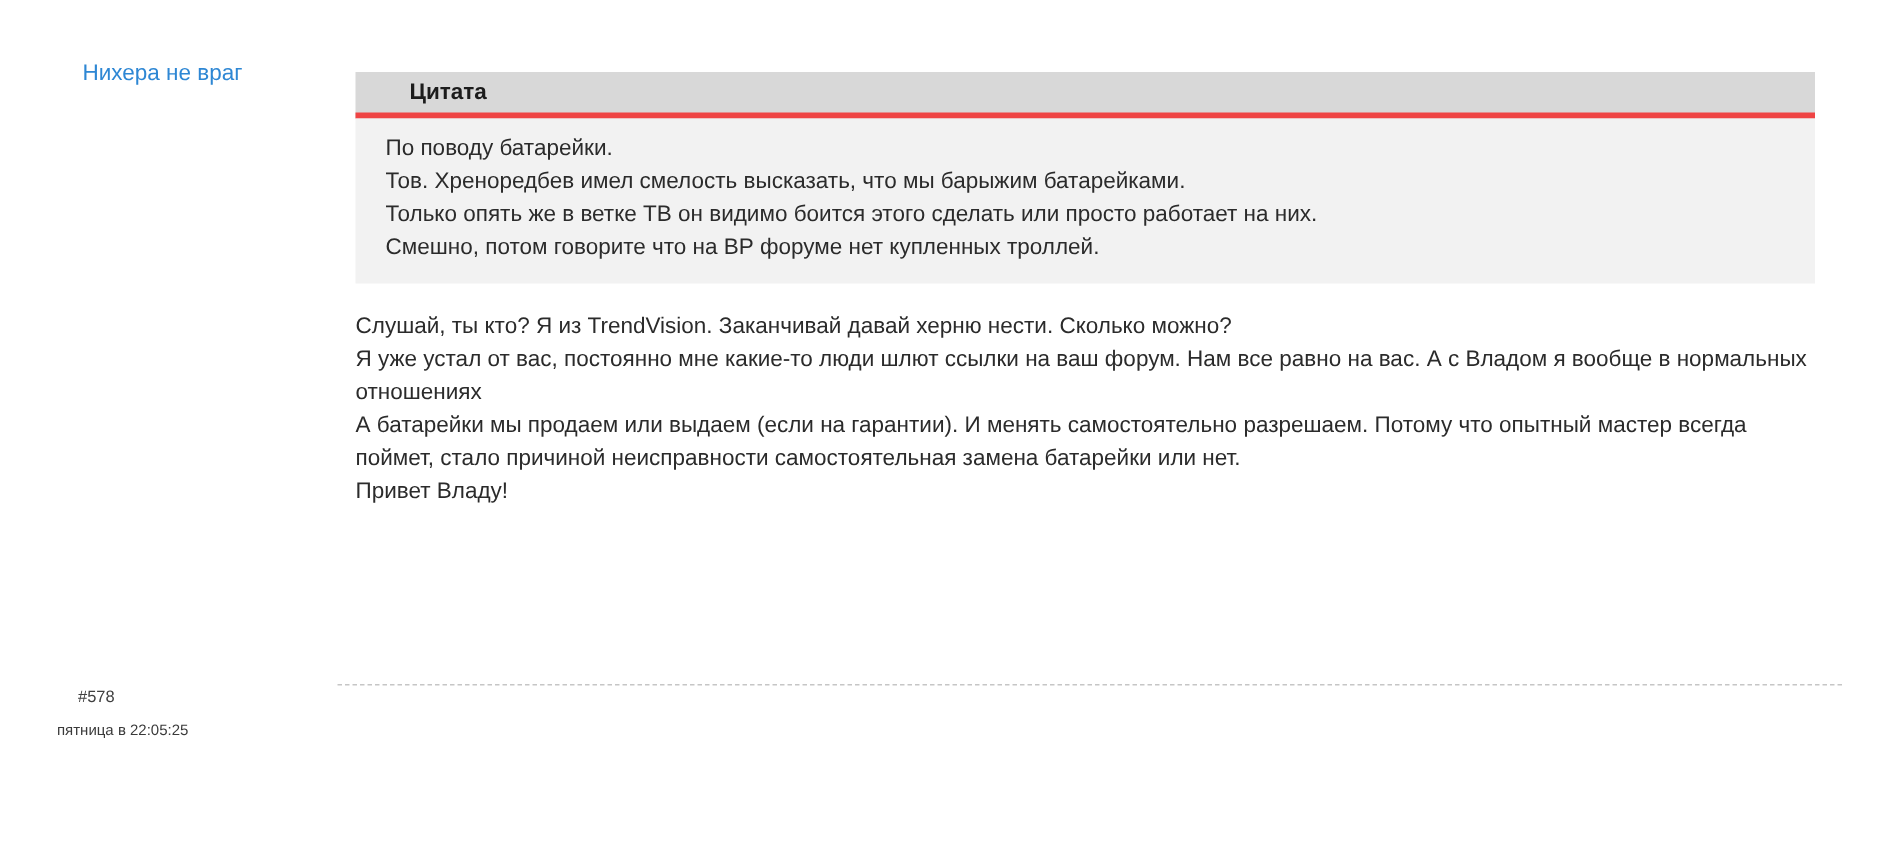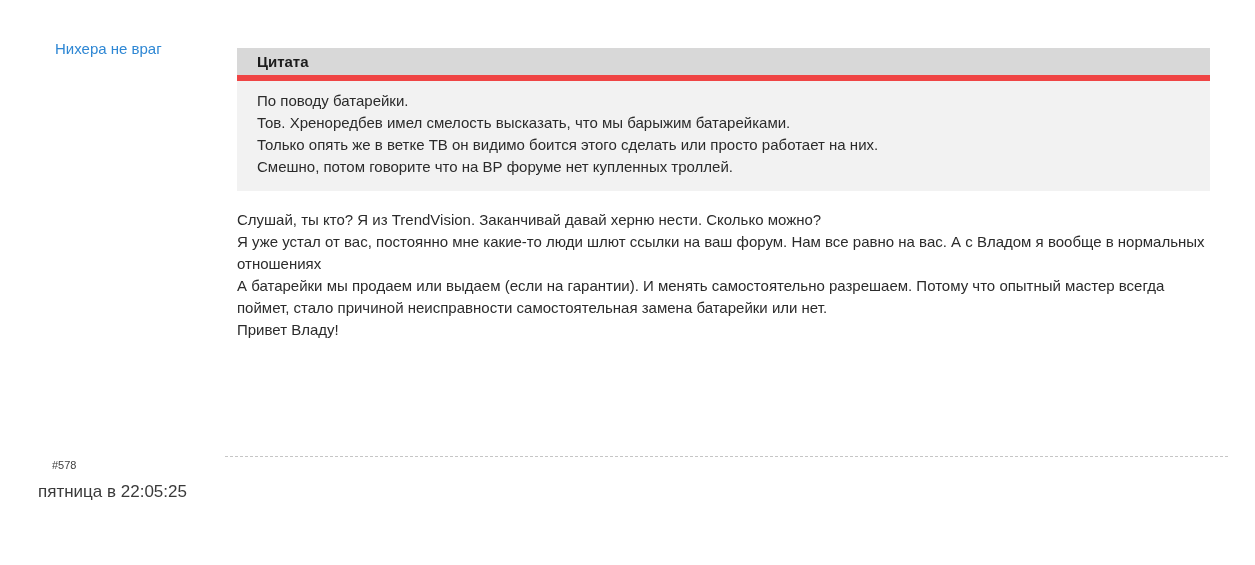--- a/index.html
+++ b/index.html
@@ -31,40 +31,40 @@
     top: 459px;
     font-size: 11px;
     color: #404040;
     text-decoration: none;
     cursor: pointer;
   }
   .post-timestamp {
     position: absolute;
     left: 38px;
     top: 482px;
-    font-size: 17px;
+    font-size: 10px;
     color: #3a3a3a;
   }
   
   .content {
     position: absolute;
     left: 237px;
     top: 48px;
     width: 973px;
   }
   .quote-block {
     width: 100%;
     margin-bottom: 18px;
   }
   .quote-header {
     background: #d8d8d8;
-    border-bottom: 6px solid #ef4444;
+    border-bottom: 4px solid #ef4444;
     height: 27px;
     line-height: 27px;
-    padding-left: 20px;
+    padding-left: 36px;
     font-size: 15px;
     font-weight: bold;
     color: #1c1c1c;
   }
   .quote-body {
     background: #f2f2f2;
     padding: 9px 20px 13px 20px;
     font-size: 15px;
     line-height: 22px;
     color: #2b2b2b;

